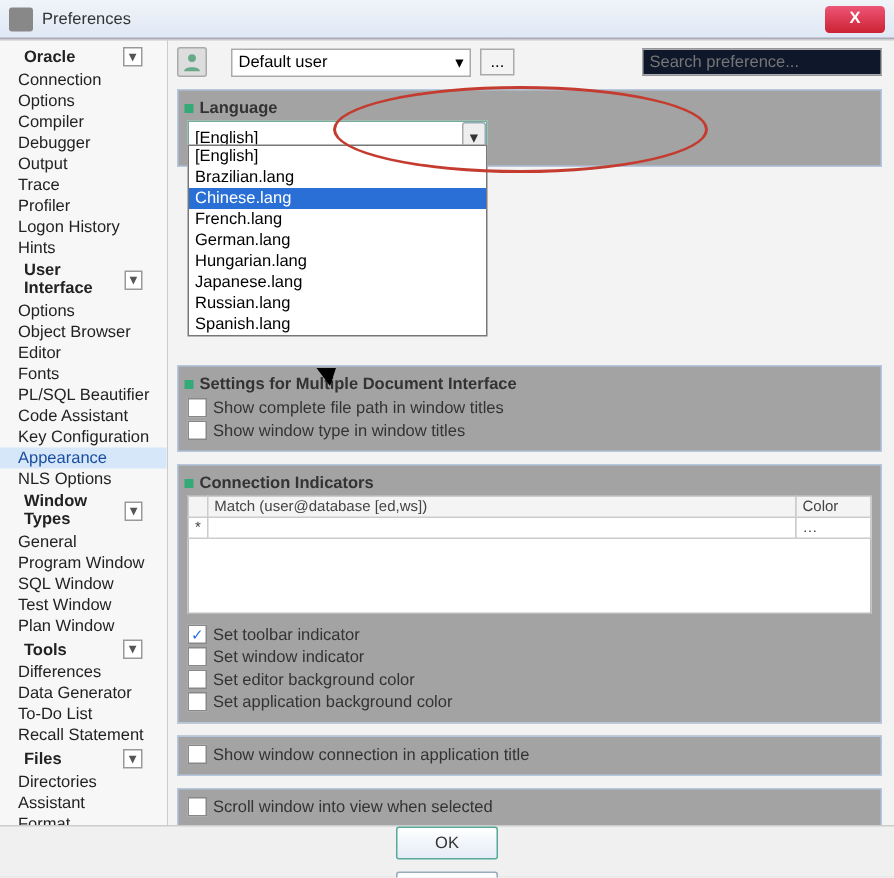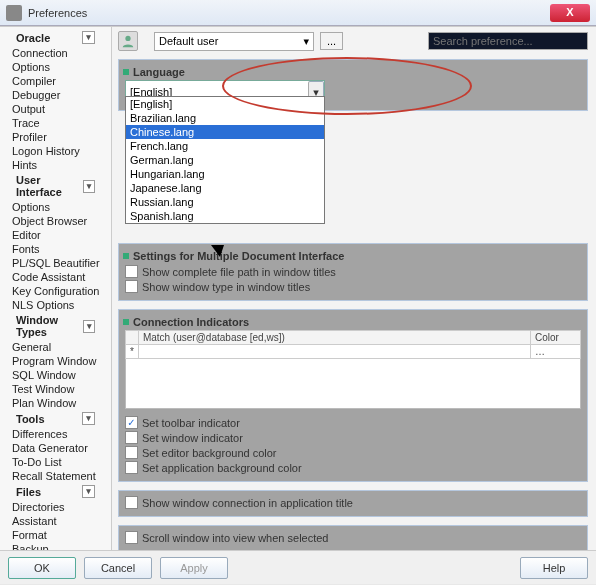--- a/index.html
+++ b/index.html
@@ -30,21 +30,21 @@
 .langcombo .btn { width: 16px; text-align: center; border-left: 1px solid #aaa; background: #eee; }
 .droplist { position: absolute; width: 200px; border: 1px solid #777; background: #fff; z-index: 50; }
 .dropitem { padding: 1px 4px; }
 .dropitem.hi { background: #2a6fd6; color: #fff; }
 .chkrow { display: flex; align-items: center; gap: 4px; padding: 1px 0; color: #333; }
 .chk { width: 13px; height: 13px; border: 1px solid #888; background: #fff; display: inline-flex; align-items: center; justify-content: center; font-size: 10px; color: #2a6fd6; }
 .conntbl { width: 100%; border: 1px solid #bbb; border-collapse: collapse; margin-top: 2px; }
 .conntbl th, .conntbl td { border: 1px solid #ccc; padding: 1px 4px; font-weight: normal; text-align: left; background: #f4f4f4; font-size: 10px; color:#444; }
 .conntbl td { background: #fff; height: 14px; }
 .connarea { height: 50px; border: 1px solid #bbb; border-top: none; background: #fff; }
-.footer { height: 34px; background: #f0f0f0; border-top: 1px solid #ccc; display: flex; align-items: center; padding: 0 8px; gap: 8px; }
+.footer { height: 34px; background: #f0f0f0; border-top: 1px solid #ccc; display: flex; align-items: center; padding: 0 8px; gap: 8px; flex-direction: column; }
 .btn { width: 68px; height: 22px; border: 1px solid #9ab; background: linear-gradient(#fff,#e4ecf6); text-align: center; line-height: 20px; border-radius: 2px; color:#333; }
 .btn.ok { border-color:#5a9; }
 .btn.dis { color: #999; }
 .ellipse { position:absolute; border:2px solid #c43b2f; border-radius:50%; width:250px; height:58px; left:110px; top:30px; pointer-events:none; z-index:60; }
 .arrow { position:absolute; left:4px; top:210px; width:120px; height:80px; pointer-events:none; z-index:60; }
 </style>
 </head>
 <body>
 
 <div class="titlebar">
@@ -72,20 +72,21 @@
         <span>User Interface</span>
         <span class="exp">▾</span>
       </div>
       <div class="sideitem">Options</div>
       <div class="sideitem">Object Browser</div>
       <div class="sideitem">Editor</div>
       <div class="sideitem">Fonts</div>
       <div class="sideitem">PL/SQL Beautifier</div>
       <div class="sideitem">Code Assistant</div>
       <div class="sideitem">Key Configuration</div>
+      <div class="sideitem sel">Appearance</div>
       <div class="sideitem">NLS Options</div>
       <div class="sidecat">
         <span>Window Types</span>
         <span class="exp">▾</span>
       </div>
       <div class="sideitem">General</div>
       <div class="sideitem">Program Window</div>
       <div class="sideitem">SQL Window</div>
       <div class="sideitem">Test Window</div>
       <div class="sideitem">Plan Window</div>

